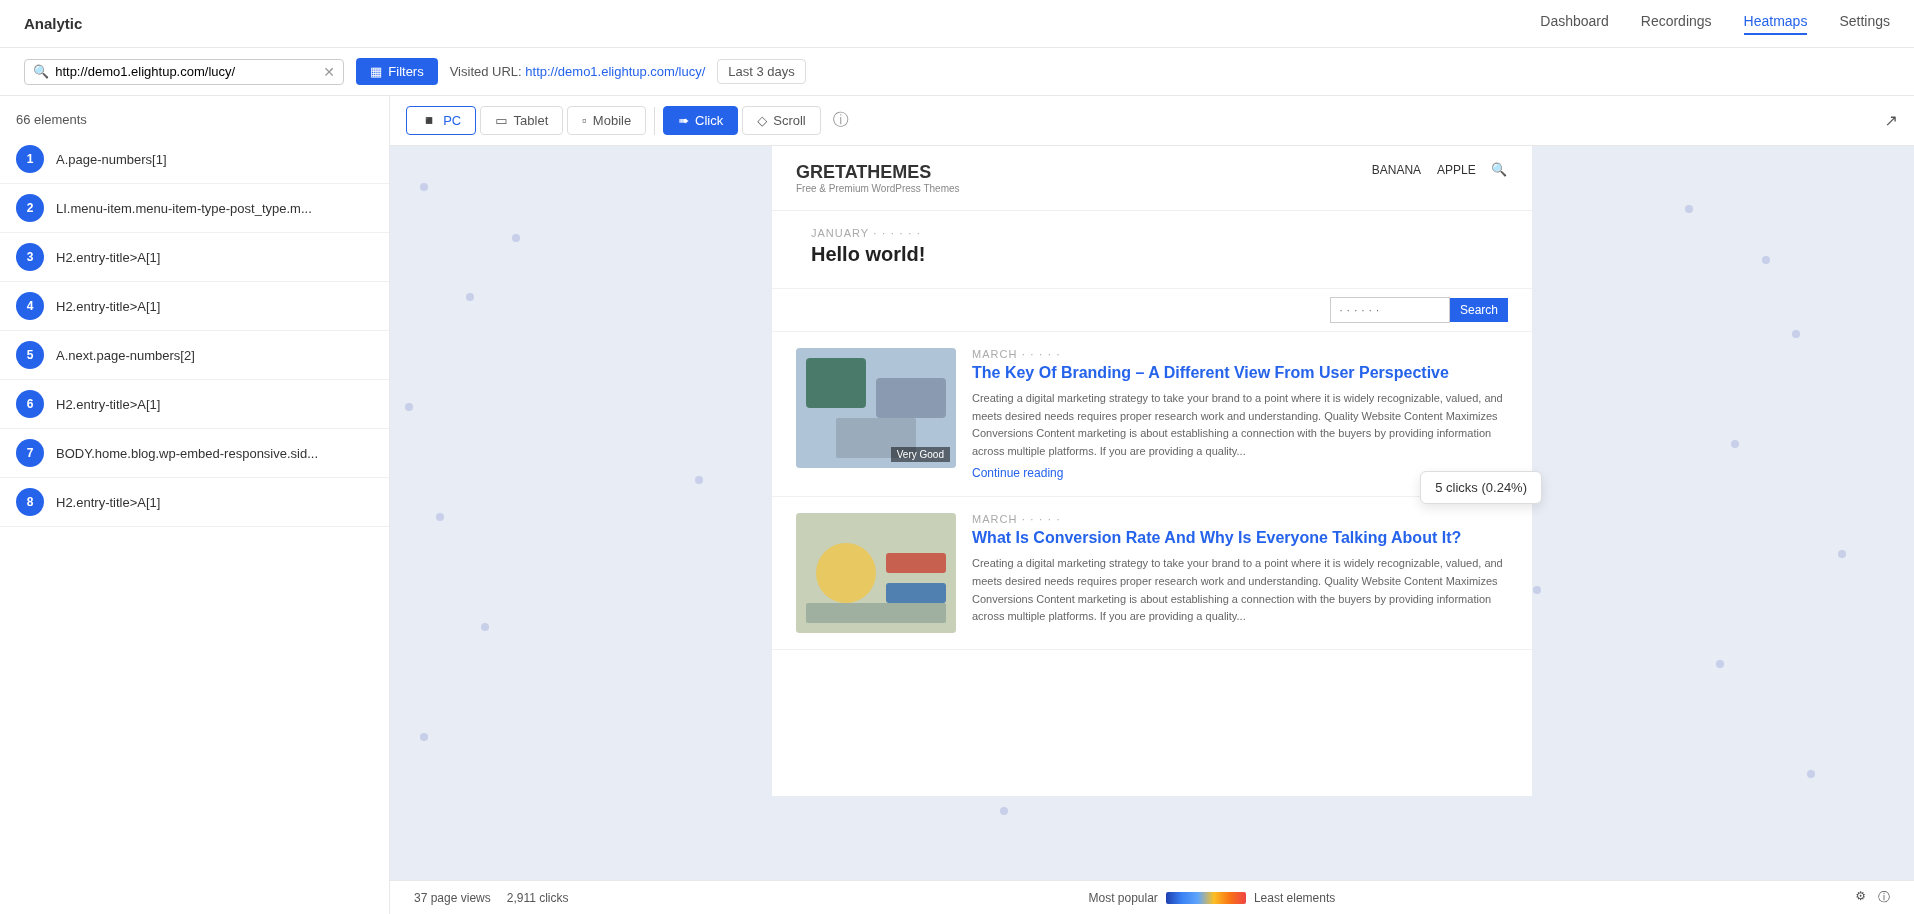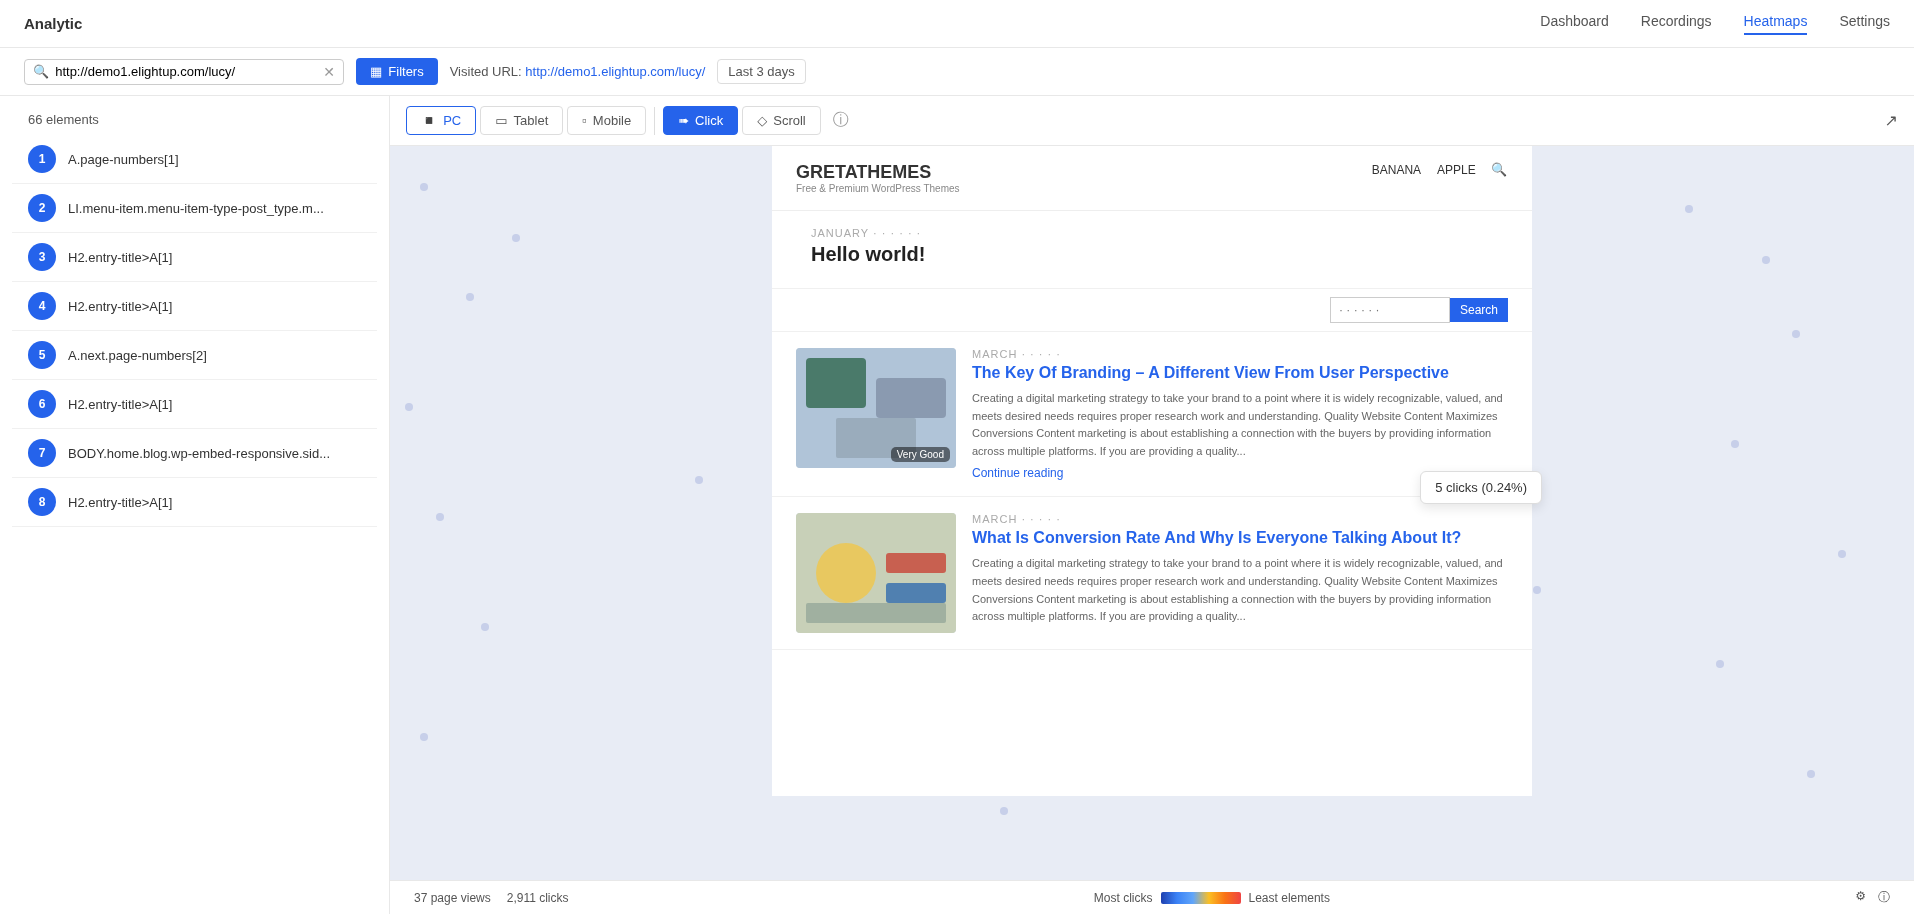--- a/index.html
+++ b/index.html
@@ -39,21 +39,21 @@
       background: #fff; border: 1px solid #ddd; border-radius: 4px;
       padding: 4px 10px; font-size: 13px; color: #555;
     }
 
     
     .main-layout { display: flex; height: calc(100vh - 96px); }
 
     
     .sidebar {
       width: 390px; min-width: 390px; background: #fff;
-      border-right: 1px solid #e8e8e8; overflow-y: auto; padding: 16px 12px;
+      border-right: 1px solid #e8e8e8; overflow-y: auto; padding: 16px 0;
     }
     .sidebar-count { font-size: 13px; color: #555; padding: 0 16px 8px; }
     .sidebar-heading { font-size: 13px; font-weight: 600; color: #333; padding: 0 16px 12px; }
     .sidebar-item {
       display: flex; align-items: center; gap: 12px;
       padding: 10px 16px; border-bottom: 1px solid #f0f0f0; cursor: pointer;
     }
     .sidebar-num {
       width: 28px; height: 28px; border-radius: 50%;
       background: #2563eb; color: #fff; font-size: 12px; font-weight: 600;
@@ -114,21 +114,21 @@
     .blog-post-card {
       display: flex; gap: 16px; padding: 16px 24px; border-bottom: 1px solid #f0f0f0;
       position: relative;
     }
     .post-thumb {
       width: 160px; min-width: 160px; height: 120px; background: #c8d5e0;
       border-radius: 4px; overflow: hidden; position: relative;
     }
     .post-thumb-label {
       position: absolute; bottom: 6px; right: 6px;
-      background: rgba(0,0,0,0.5); color: #fff; font-size: 10px; padding: 2px 6px; border-radius: 5px;
+      background: rgba(0,0,0,0.5); color: #fff; font-size: 10px; padding: 2px 6px; border-radius: 0;
     }
     .post-content { flex: 1; }
     .post-title-link { font-size: 16px; font-weight: 700; color: #2563eb; margin-bottom: 8px; cursor: pointer; }
     .post-body { font-size: 11px; color: #666; line-height: 1.6; }
     .continue-reading { font-size: 12px; color: #2563eb; cursor: pointer; margin-top: 6px; display: block; }
 
     
     .tooltip-bubble {
       position: absolute; background: #fff; border: 1px solid #ddd;
       border-radius: 6px; padding: 8px 14px; font-size: 13px; color: #333;
@@ -353,21 +353,21 @@
 
       </div>
     </div>
 
     <div class="bottom-bar">
       <div class="bottom-stats">
         <span>37 page views</span>
         <span>2,911 clicks</span>
       </div>
       <div class="bottom-legend">
-        <span>Most clicks</span>
+        <span>Most popular</span>
         <div class="legend-gradient"></div>
         <span>Least elements</span>
       </div>
       <div class="bottom-right-icons">
         <span>⚙</span>
         <span>ⓘ</span>
       </div>
     </div>
 
   </div>

